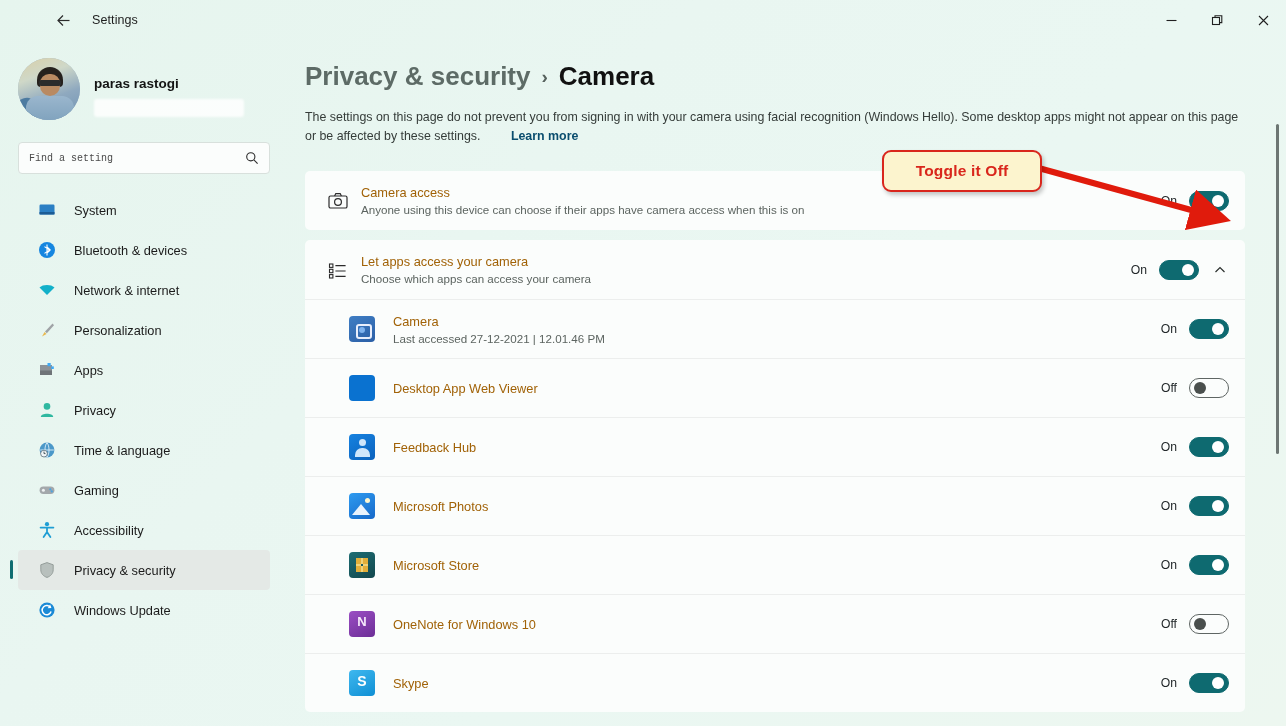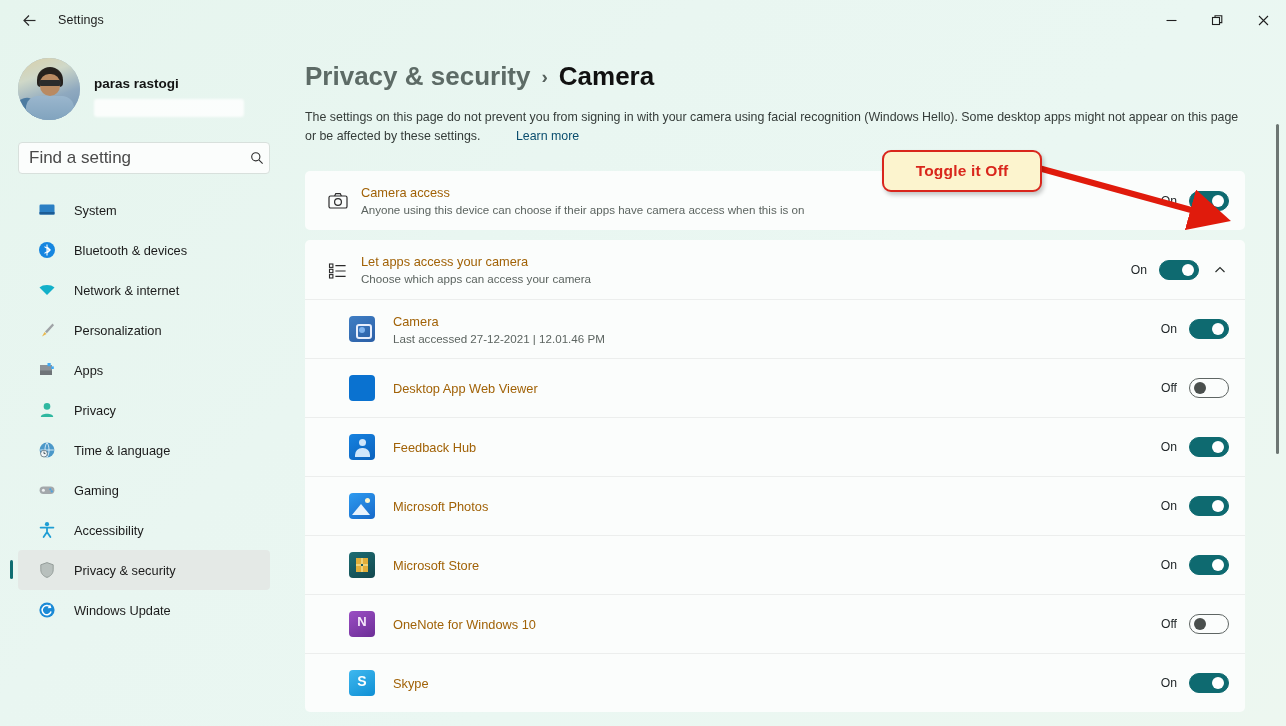--- a/index.html
+++ b/index.html
@@ -19,20 +19,21 @@
     overflow: hidden;
   }
 
   
   .titlebar {
     position: absolute;
     top: 0; left: 0;
     width: 1286px; height: 40px;
     display: flex;
     align-items: center;
+    padding-left: 34px;
   }
   .back-btn {
     width: 34px; height: 30px;
     margin-left: 12px;
     display: flex; align-items: center; justify-content: center;
     color: #2b2b2b;
     border-radius: 4px;
   }
   .titlebar-text {
     font-size: 12.5px;
@@ -136,22 +137,22 @@
     border: 1px solid #d8e0dc;
     border-radius: 4px;
     display: flex;
     align-items: center;
     padding: 0 10px;
   }
   .search-wrap input {
     flex: 1 1 auto;
     border: 0; outline: 0;
     background: transparent;
-    font-family: Liberation Sans, sans-serif;
-    font-size: 17px;
+    font-family: Liberation Mono, monospace;
+    font-size: 10px;
     color: #0f766e;
   }
   .search-wrap input::placeholder { color: #4a4a4a; }
   .search-icon { color: #2c2c2c; display: flex; align-items: center; }
 
   .navlist { margin-top: 16px; }
   .navitem {
     position: relative;
     display: flex;
     align-items: center;
@@ -199,23 +200,22 @@
 
   .page-desc {
     margin: 16px 17px 0 17px;
     width: 940px;
     font-size: 12.4px;
     line-height: 19px;
     color: #353c39;
   }
   .learn-more {
     color: #0a4d6e;
-    font-weight: normal;
+    font-weight: bold;
     text-decoration: none;
-    margin-left: 5px;
     padding-left: 27px;
   }
 
   .card {
     margin: 0 17px 0 17px;
     background: #fbfdfc;
     border-radius: 5px;
     width: 940px;
   }
   .card.first { margin-top: 25px; }

